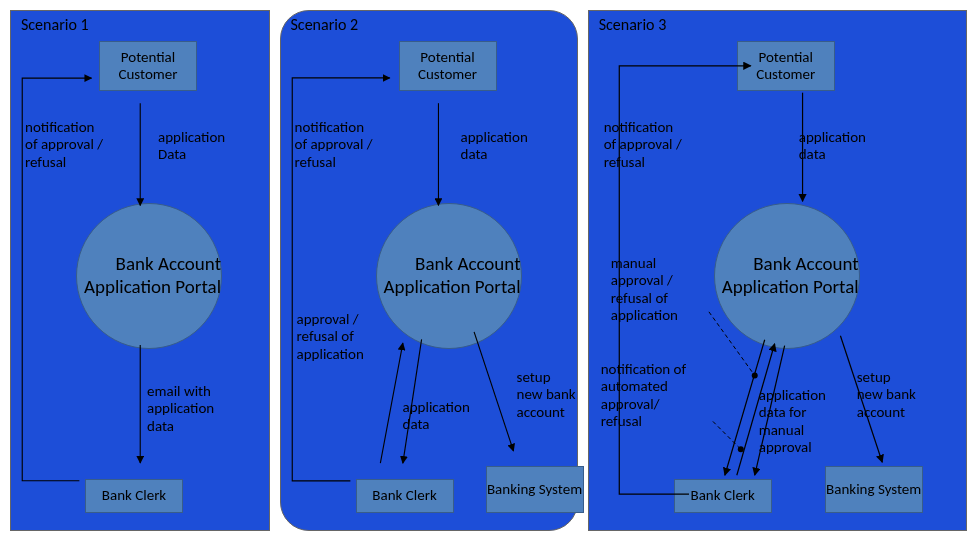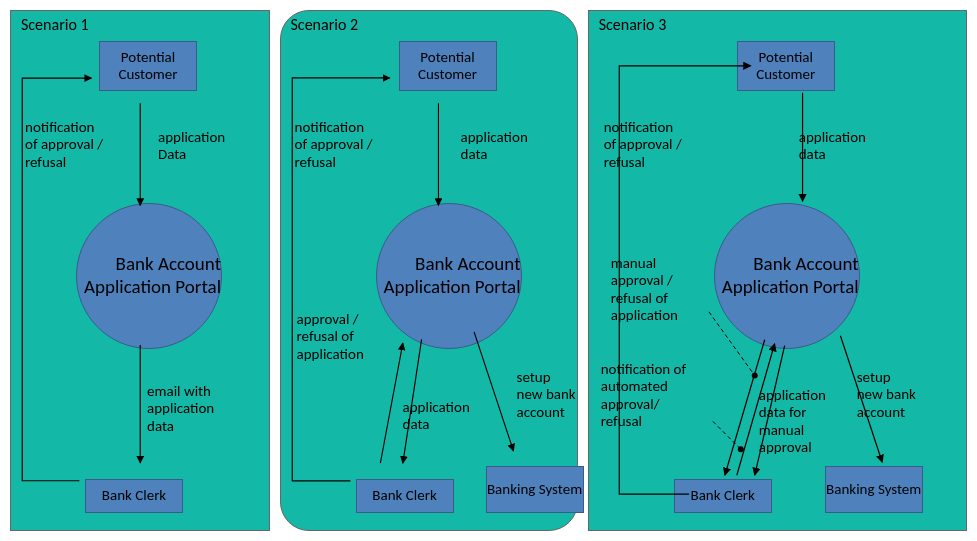--- a/index.html
+++ b/index.html
@@ -11,21 +11,21 @@
     font-size: 15px;
     color: #000;
   }
   .diagram {
     display: flex;
     gap: 10px;
   }
   .scenario {
     position: relative;
     border: 1.5px solid #666;
-    background: #14b8a6;
+    background: #1d4ed8;
     height: 521px;
   }
   .scenario-title {
     position: absolute;
     top: 4px;
     left: 10px;
     font-size: 16px;
   }
   .box {
     position: absolute;

